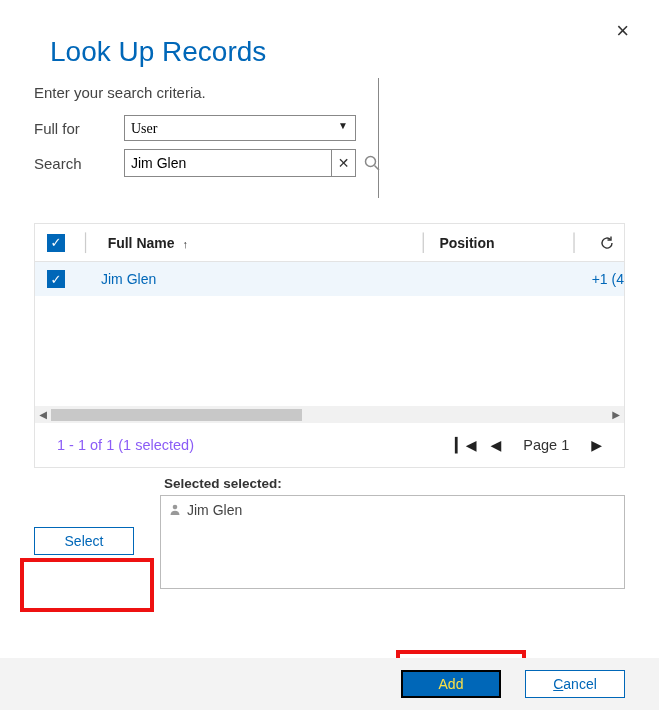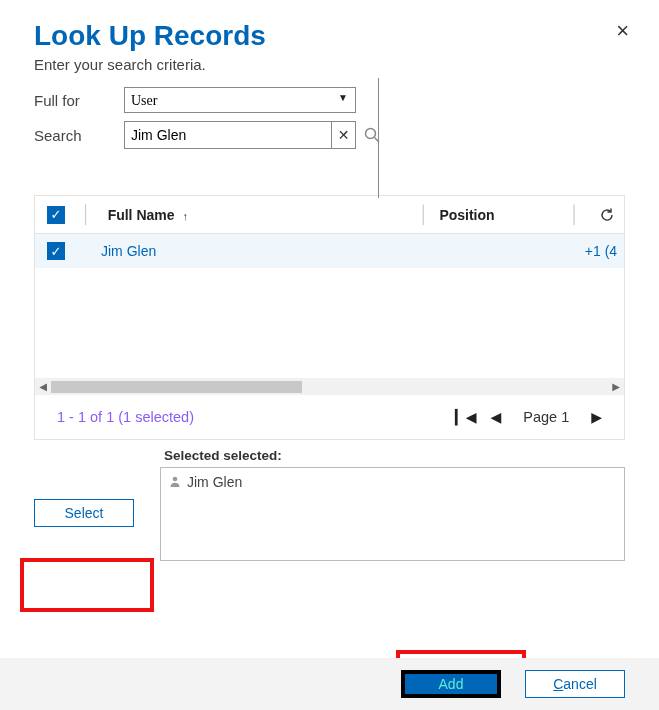--- a/index.html
+++ b/index.html
@@ -11,22 +11,22 @@
     background: #fff;
     width: 659px; height: 710px;
     position: relative;
   }
   .dialog {
     padding: 12px 34px 0 34px;
   }
   .title {
     color: #0067b8;
     font-size: 28px;
-    font-weight: 700;
-    margin: 0;
+    font-weight: 400;
+    margin: 16px;
     padding-top: 8px;
   }
   .subtitle {
     margin: 4px 0 14px 0;
     color: #444;
     font-size: 15px;
   }
   .close-x {
     position: absolute;
     right: 30px;
@@ -134,21 +134,21 @@
   }
   .sort-arrow { font-size: 11px; color: #333; padding-left: 4px; }
   .grid-row {
     display: flex;
     align-items: center;
     height: 34px;
     padding-left: 12px;
     background: #eff6fc;
   }
   .row-link { color: #0067b8; cursor: pointer; flex:1; padding-left: 30px; }
-  .row-phone { color: #0067b8; padding-right: 0; width: 46px; text-align: center; white-space: nowrap; overflow:hidden; }
+  .row-phone { color: #0067b8; padding-right: 0; width: 46px; text-align: right; white-space: nowrap; overflow:hidden; }
   .grid-body-spacer { height: 110px; }
   .grid-scroll {
     height: 17px;
     background: #f1f1f1;
     position: relative;
     display: flex;
     align-items: center;
   }
   .sb-arrow { width:16px; text-align:center; font-size:10px; color:#666; }
   .sb-track { flex:1; height:12px; background:#f1f1f1; position:relative; }
@@ -223,22 +223,22 @@
     width: 100%;
     height: 52px;
     background: #f3f3f3;
     display: flex;
     align-items: center;
     padding: 0 34px;
   }
   .bottom-bar .btn { margin-right: 0; }
   .btn-primary {
     background: #0067b8;
-    border: 4px solid #000000;
-    color: #5eead4;
+    border: 2px solid #000000;
+    color: #fde047;
     width: 100px;
     height: 28px;
     font-family: inherit;
     font-size: 14px;
     cursor: pointer;
   }
   .spacer { flex: 1; }
   .btn .u { text-decoration: underline; }
 </style>
 </head>

